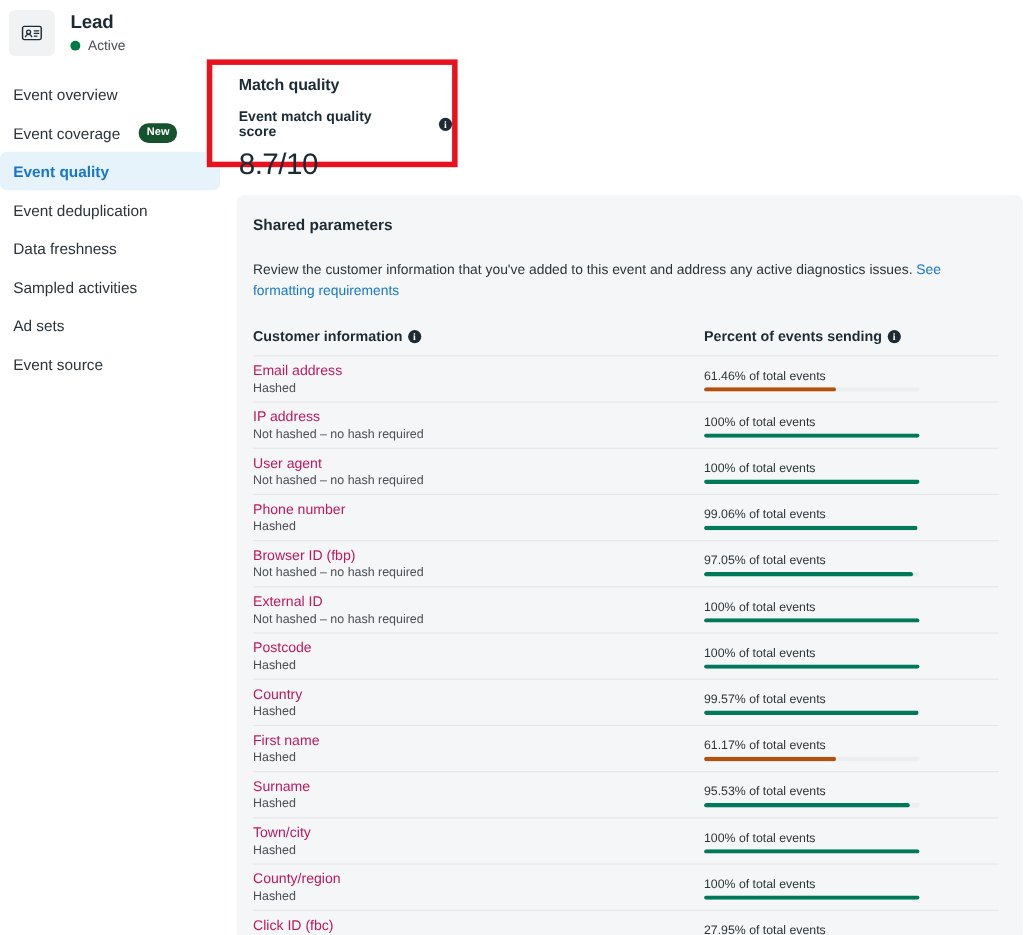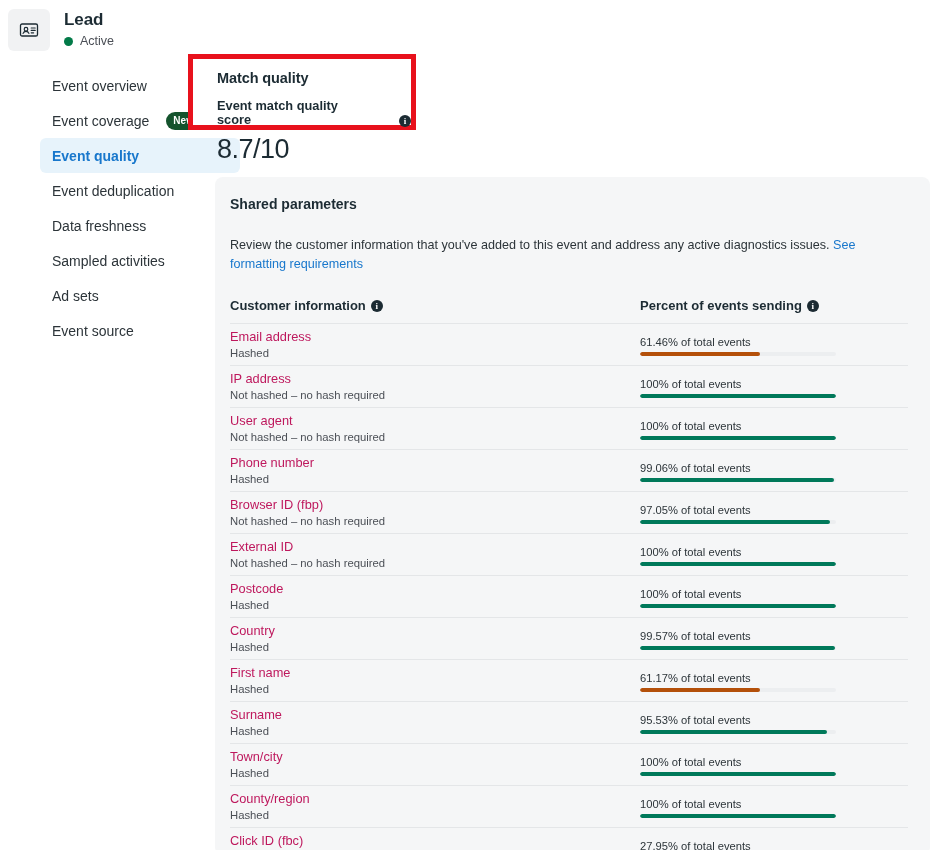--- a/index.html
+++ b/index.html
@@ -67,21 +67,20 @@
     font-size: 12.5px;
     color: #4b4f56;
     line-height: 14px;
   }
 
   
   .sidebar {
     position: absolute;
     left: 0; top: 68px;
     width: 205px;
-    padding-left: 40px;
   }
   .nav-item {
     height: 35px;
     display: flex;
     align-items: center;
     padding-left: 12px;
     box-sizing: border-box;
     font-size: 14px;
     color: #2c3439;
     border-radius: 0 6px 6px 0;
@@ -105,37 +104,37 @@
     border-radius: 9px;
     margin-left: 17px;
     letter-spacing: 0.1px;
   }
 
   
   .match-card {
     position: absolute;
     left: 188px; top: 54px;
     width: 228px;
-    height: 76px;
+    height: 98px;
     background: #ffffff;
     border: 5px solid #e8111c;
     box-sizing: border-box;
     padding: 10px 0 0 24px;
     z-index: 5;
   }
   .match-title {
     font-size: 14.5px;
     font-weight: bold;
     color: #1c2b33;
     line-height: 18px;
     letter-spacing: -0.1px;
   }
   .match-sub {
     display: flex;
-    align-items: flex-end;
+    align-items: center;
     margin-top: 12px;
     gap: 44px;
   }
   .match-sub-label {
     font-size: 12.8px;
     font-weight: bold;
     color: #1c2b33;
     line-height: 14px;
   }
   .match-score {

